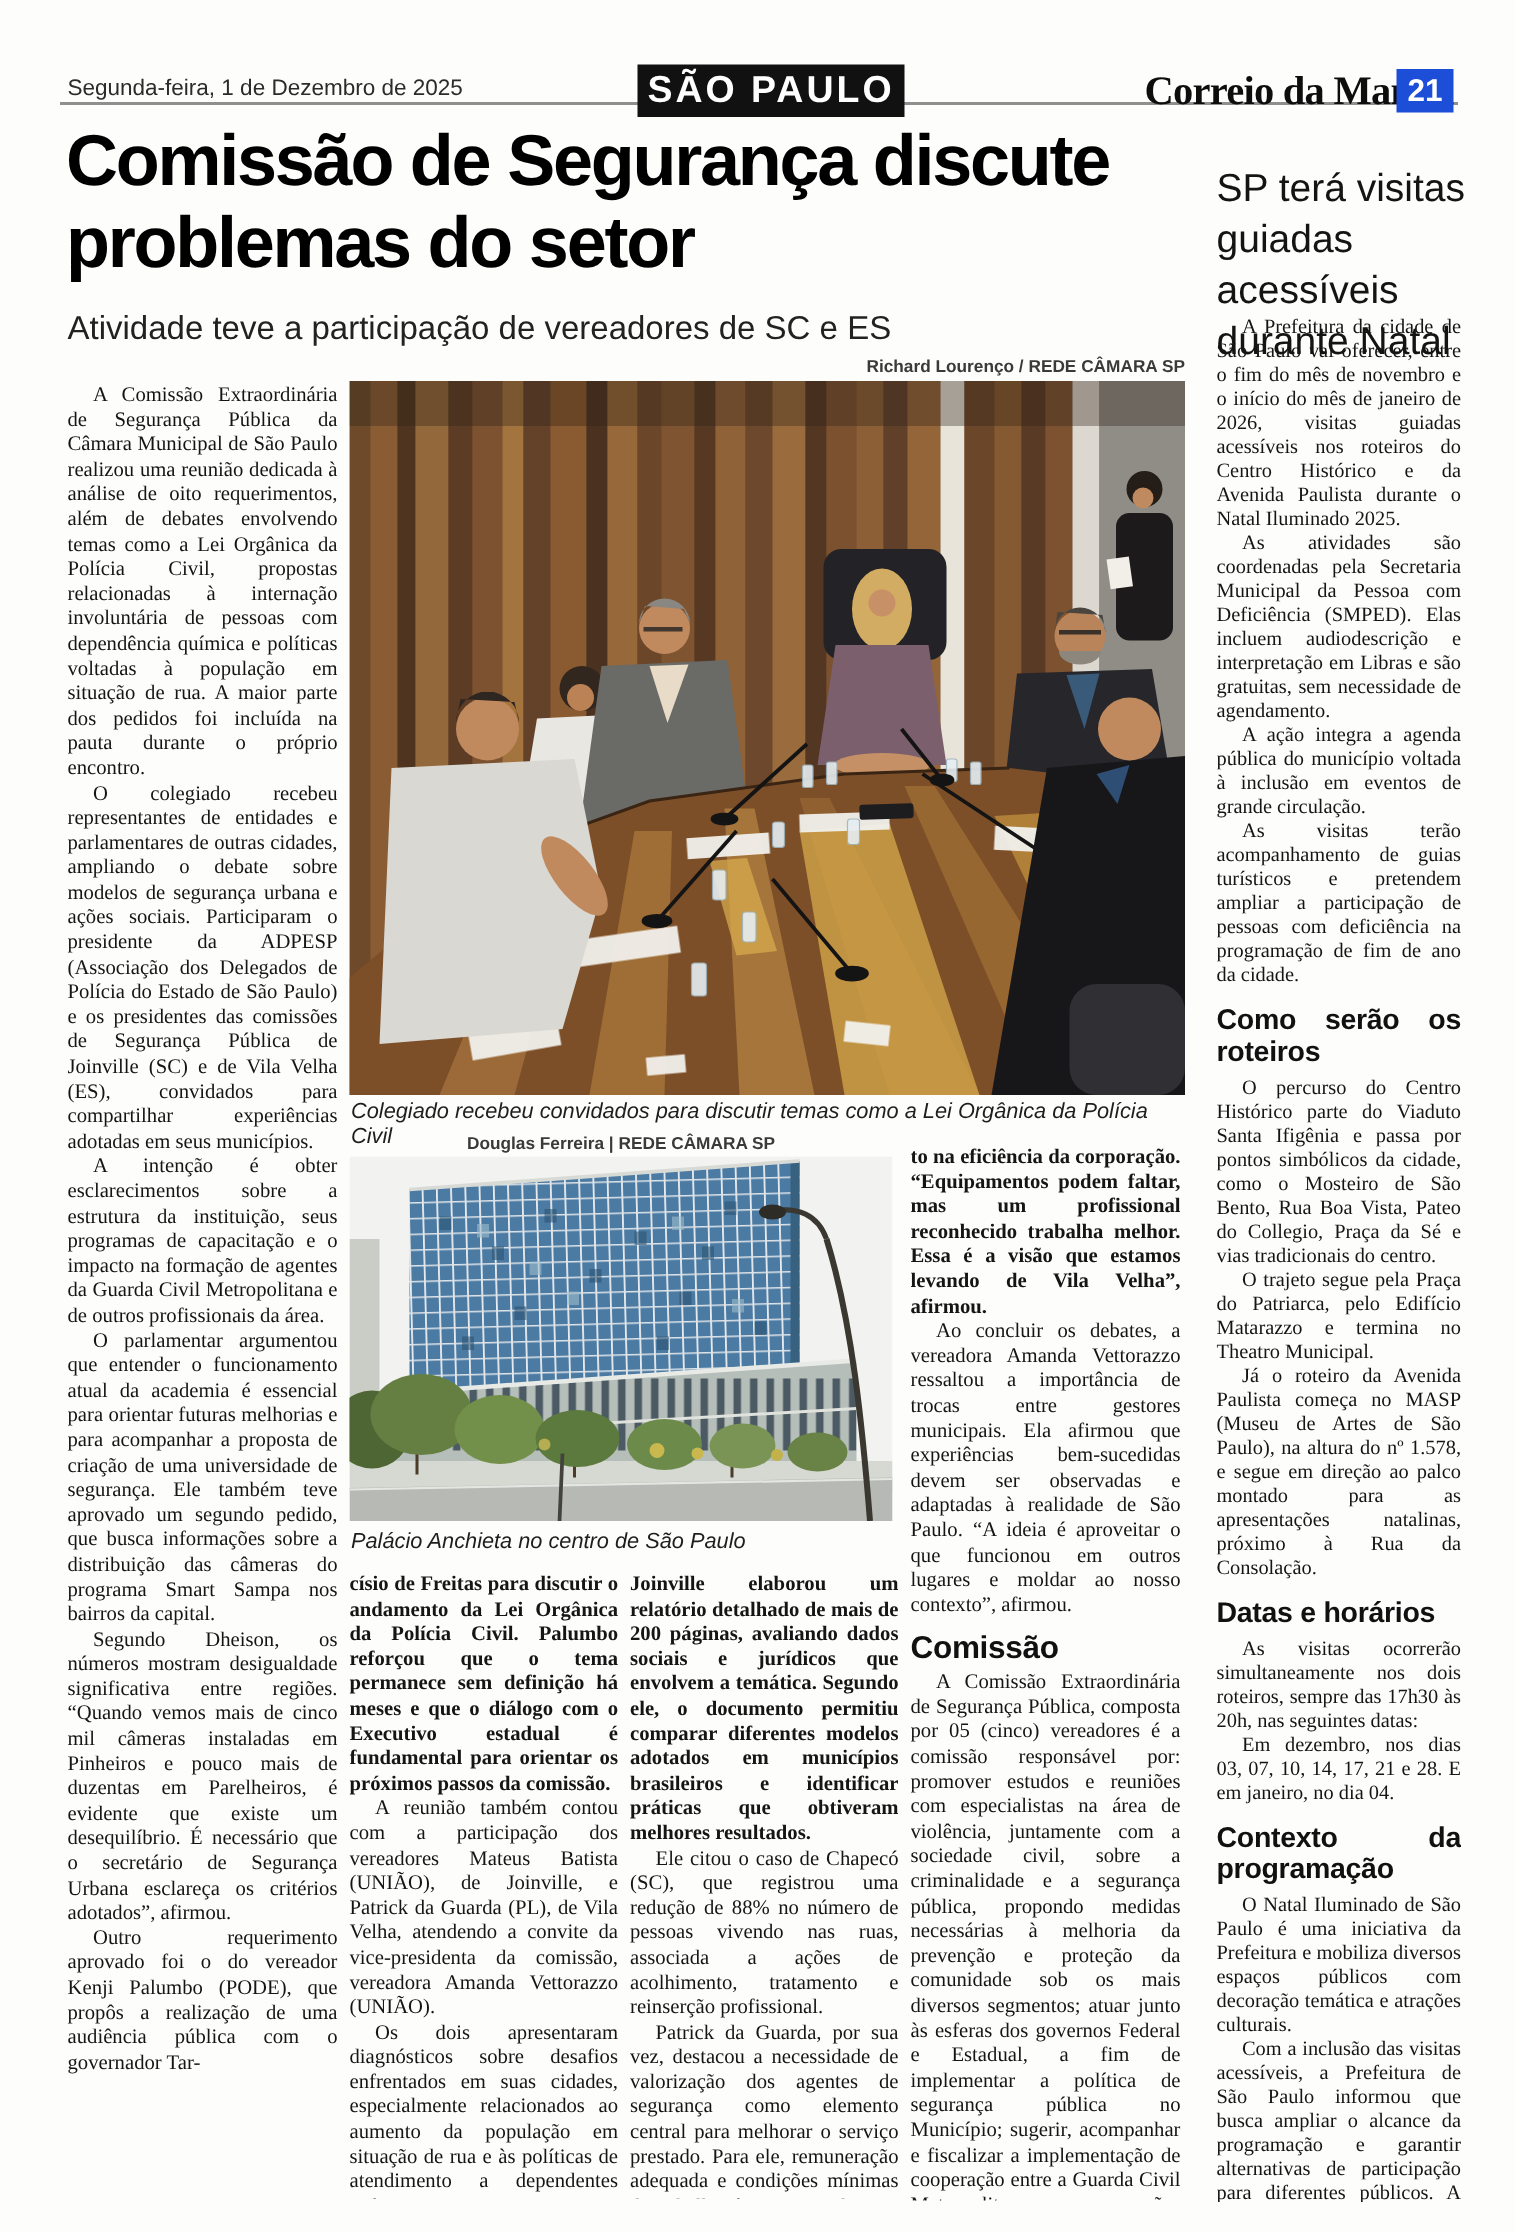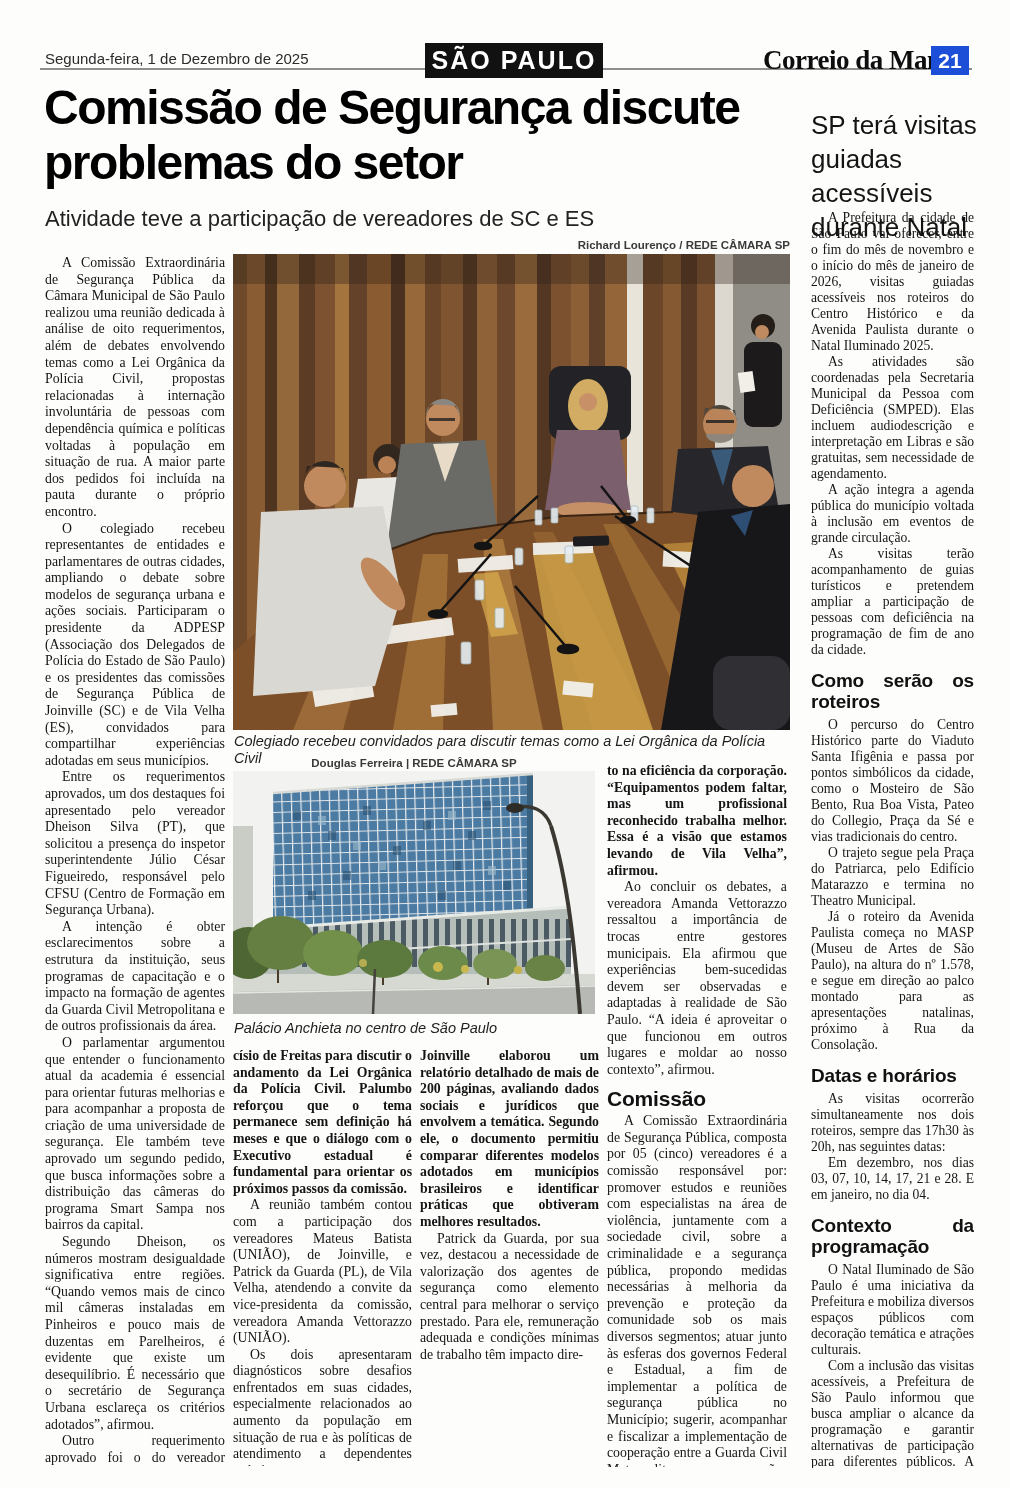--- a/index.html
+++ b/index.html
@@ -267,33 +267,33 @@
       <path d="M318,55 C312,38 298,34 284,36" stroke-width="3.5"></path>
       <ellipse cx="282" cy="37" rx="9" ry="5" fill="#2e2c27" stroke="none"></ellipse>
     </g>
     <line x1="140" y1="243" x2="142" y2="198" stroke="#44423c" stroke-width="2.5"></line>
   </svg>
   <div class="caption" id="caption2">Palácio Anchieta no centro de São Paulo</div>
 
   <div class="col body-text" id="col1">
       <p>A Comissão Extraordinária de Segurança Pública da Câmara Municipal de São Paulo realizou uma reunião dedicada à análise de oito requerimentos, além de debates envolvendo temas como a Lei Orgânica da Polícia Civil, propostas relacionadas à internação involuntária de pessoas com dependência química e políticas voltadas à população em situação de rua. A maior parte dos pedidos foi incluída na pauta durante o próprio encontro.</p>
       <p>O colegiado recebeu representantes de entidades e parlamentares de outras cidades, ampliando o debate sobre modelos de segurança urbana e ações sociais. Participaram o presidente da ADPESP (Associação dos Delegados de Polícia do Estado de São Paulo) e os presidentes das comissões de Segurança Pública de Joinville (SC) e de Vila Velha (ES), convidados para compartilhar experiências adotadas em seus municípios.</p>
-      <p>Entre os requerimentos aprovados, um dos destaques foi apresentado pelo vereador Dheison Silva (PT), que solicitou a presença do inspetor superintendente Júlio César Figueiredo, responsável pelo CFSU (Centro de Formação em Segurança Urbana).</p>
       <p>A intenção é obter esclarecimentos sobre a estrutura da instituição, seus programas de capacitação e o impacto na formação de agentes da Guarda Civil Metropolitana e de outros profissionais da área.</p>
       <p>O parlamentar argumentou que entender o funcionamento atual da academia é essencial para orientar futuras melhorias e para acompanhar a proposta de criação de uma universidade de segurança. Ele também teve aprovado um segundo pedido, que busca informações sobre a distribuição das câmeras do programa Smart Sampa nos bairros da capital.</p>
       <p>Segundo Dheison, os números mostram desigualdade significativa entre regiões. “Quando vemos mais de cinco mil câmeras instaladas em Pinheiros e pouco mais de duzentas em Parelheiros, é evidente que existe um desequilíbrio. É necessário que o secretário de Segurança Urbana esclareça os critérios adotados”, afirmou.</p>
       <p>Outro requerimento aprovado foi o do vereador Kenji Palumbo (PODE), que propôs a realização de uma audiência pública com o governador Tar-</p>
     </div>
   <div class="col body-text" id="col2">
       <p class="ni">císio de Freitas para discutir o andamento da Lei Orgânica da Polícia Civil. Palumbo reforçou que o tema permanece sem definição há meses e que o diálogo com o Executivo estadual é fundamental para orientar os próximos passos da comissão.</p>
       <p>A reunião também contou com a participação dos vereadores Mateus Batista (UNIÃO), de Joinville, e Patrick da Guarda (PL), de Vila Velha, atendendo a convite da vice-presidenta da comissão, vereadora Amanda Vettorazzo (UNIÃO).</p>
       <p>Os dois apresentaram diagnósticos sobre desafios enfrentados em suas cidades, especialmente relacionados ao aumento da população em situação de rua e às políticas de atendimento a dependentes químicos.</p>
     </div>
   <div class="col body-text" id="col3">
       <p class="ni">Joinville elaborou um relatório detalhado de mais de 200 páginas, avaliando dados sociais e jurídicos que envolvem a temática. Segundo ele, o documento permitiu comparar diferentes modelos adotados em municípios brasileiros e identificar práticas que obtiveram melhores resultados.</p>
+      <p>Ele citou o caso de Chapecó (SC), que registrou uma redução de 88% no número de pessoas vivendo nas ruas, associada a ações de acolhimento, tratamento e reinserção profissional.</p>
       <p>Patrick da Guarda, por sua vez, destacou a necessidade de valorização dos agentes de segurança como elemento central para melhorar o serviço prestado. Para ele, remuneração adequada e condições mínimas de trabalho têm impacto dire-</p>
     </div>
   <div class="col body-text" id="col4">
     <div>
         <p class="ni">to na eficiência da corporação. “Equipamentos podem faltar, mas um profissional reconhecido trabalha melhor. Essa é a visão que estamos levando de Vila Velha”, afirmou.</p>
         <p>Ao concluir os debates, a vereadora Amanda Vettorazzo ressaltou a importância de trocas entre gestores municipais. Ela afirmou que experiências bem-sucedidas devem ser observadas e adaptadas à realidade de São Paulo. “A ideia é aproveitar o que funcionou em outros lugares e moldar ao nosso contexto”, afirmou.</p>
       </div>
     <h3 class="subhead">Comissão</h3>
     <div>
         <p>A Comissão Extraordinária de Segurança Pública, composta por 05 (cinco) vereadores é a comissão responsável por: promover estudos e reuniões com especialistas na área de violência, juntamente com a sociedade civil, sobre a criminalidade e a segurança pública, propondo medidas necessárias à melhoria da prevenção e proteção da comunidade sob os mais diversos segmentos; atuar junto às esferas dos governos Federal e Estadual, a fim de implementar a política de segurança pública no Município; sugerir, acompanhar e fiscalizar a implementação de cooperação entre a Guarda Civil Metropolitana e as corporações policiais de outras esferas de governo, dentre outras atribuições.</p>

